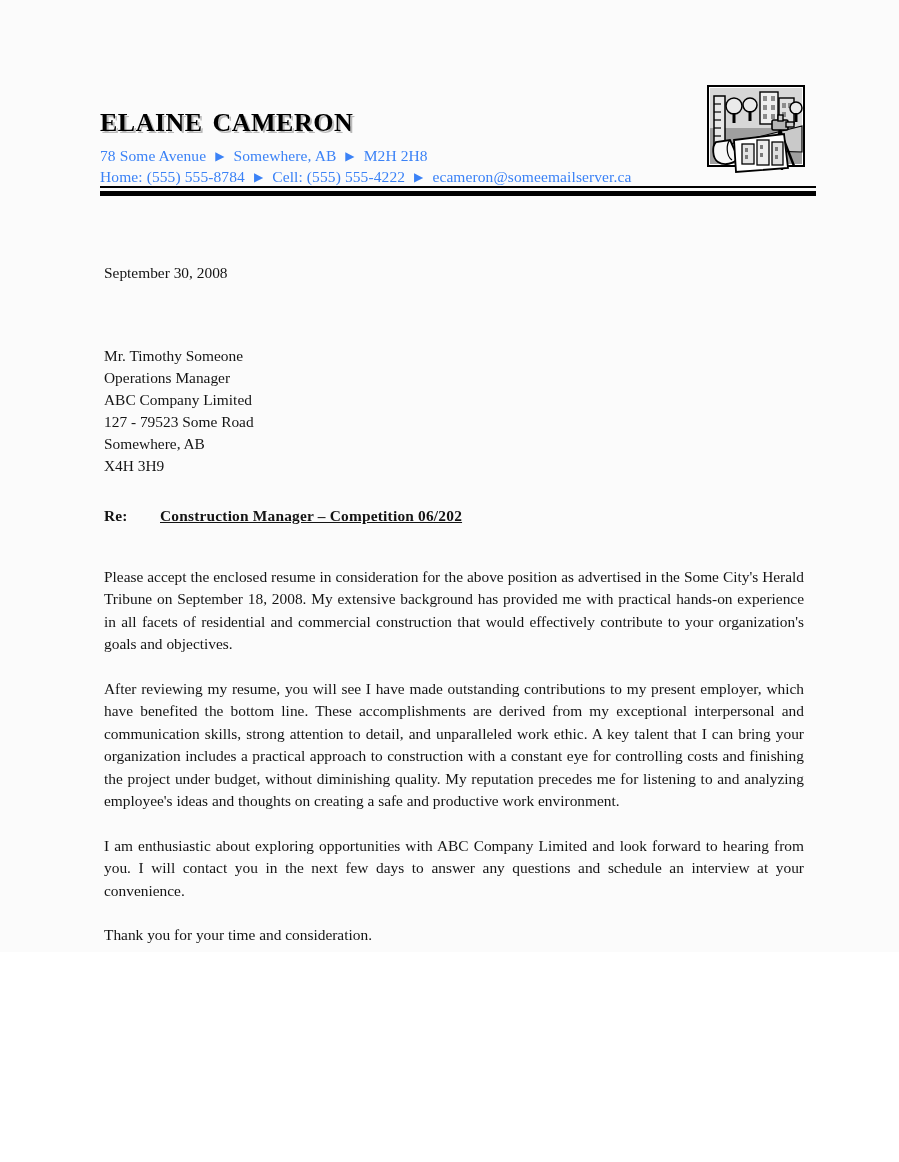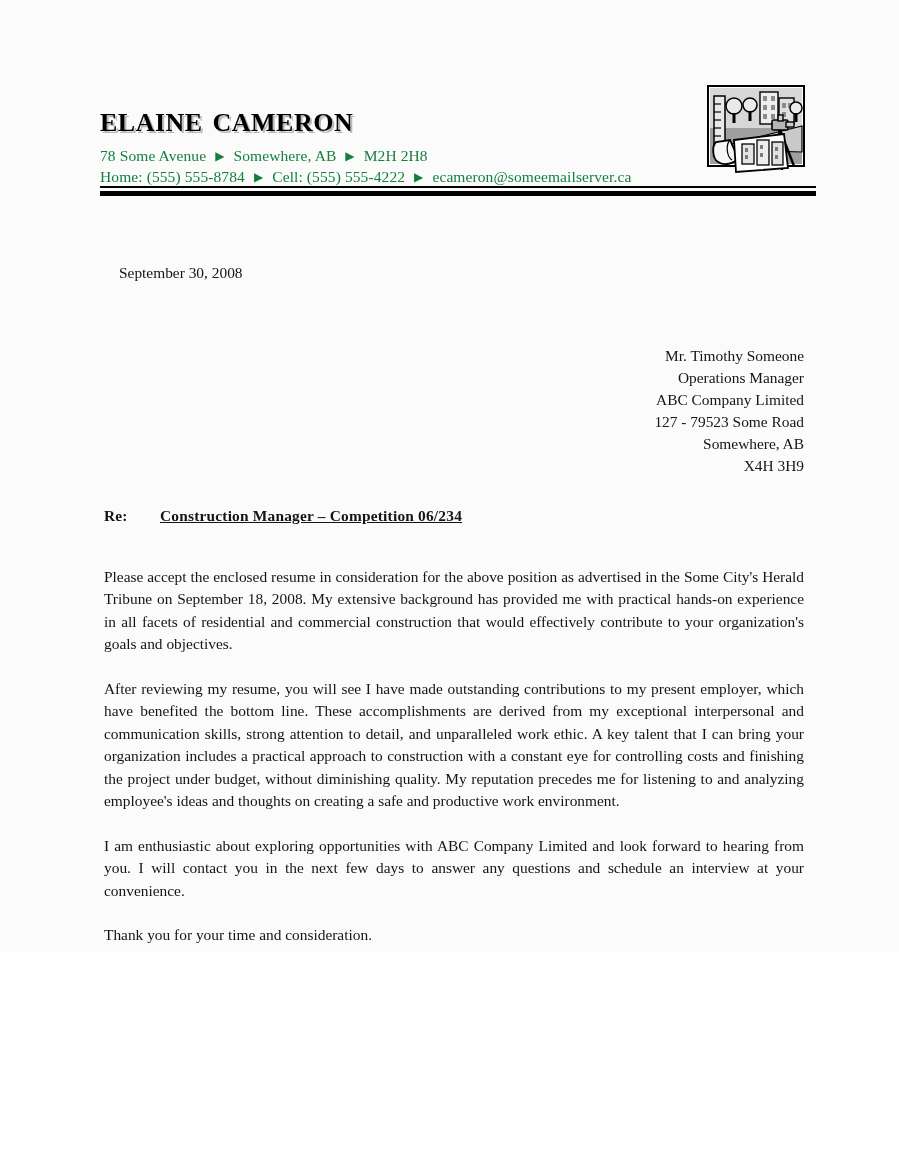--- a/index.html
+++ b/index.html
@@ -45,21 +45,21 @@
     font-variant: small-caps;
     text-transform: lowercase;
     color: #000000;
     text-shadow: 2px 2px 0 #b9b9b9;
     margin: 0 0 7px 0;
     white-space: nowrap;
   }
   .contact-line {
     font-size: 15.5px;
     line-height: 1.28;
-    color: #15803d;
+    color: #3b82f6;
     white-space: nowrap;
     letter-spacing: 0.1px;
   }
   .bullet-sep {
     display: inline-block;
     padding: 0 5px;
     font-size: 12px;
     position: relative;
     top: -1px;
   }
@@ -99,28 +99,27 @@
   .letter {
     position: absolute;
     left: 104px;
     top: 262px;
     width: 700px;
     font-size: 15.4px;
     line-height: 1.38;
     color: #141414;
   }
   .date-line {
-    margin: 0 0 62px 15px;
+    margin: 0 0 62px 0;
   }
   .address-block {
     margin: 0 0 28px 0;
   }
   .address-block .addr-row {
     line-height: 1.42;
-    text-align: right;
   }
   .subject-line {
     font-weight: bold;
     text-decoration: underline;
     margin: 0 0 40px 0;
     letter-spacing: 0.2px;
   }
   .subject-label {
     display: inline-block;
     min-width: 56px;
@@ -247,21 +246,21 @@
     <div class="address-block">
       <div class="addr-row">Mr. Timothy Someone</div>
       <div class="addr-row">Operations Manager</div>
       <div class="addr-row">ABC Company Limited</div>
       <div class="addr-row">127 - 79523 Some Road</div>
       <div class="addr-row">Somewhere, AB</div>
       <div class="addr-row">X4H 3H9</div>
     </div>
 
     <div class="subject-line">
-      <span class="subject-label">Re:</span><span>Construction Manager – Competition 06/234</span>
+      <span class="subject-label">Re:</span><span>Construction Manager – Competition 06/202</span>
     </div>
 
 
     <p class="body-paragraph">Please accept the enclosed resume in consideration for the above position as advertised in the Some City's Herald Tribune on September 18, 2008. My extensive background has provided me with practical hands-on experience in all facets of residential and commercial construction that would effectively contribute to your organization's goals and objectives.</p>
     <p class="body-paragraph">After reviewing my resume, you will see I have made outstanding contributions to my present employer, which have benefited the bottom line. These accomplishments are derived from my exceptional interpersonal and communication skills, strong attention to detail, and unparalleled work ethic. A key talent that I can bring your organization includes a practical approach to construction with a constant eye for controlling costs and finishing the project under budget, without diminishing quality. My reputation precedes me for listening to and analyzing employee's ideas and thoughts on creating a safe and productive work environment.</p>
     <p class="body-paragraph">I am enthusiastic about exploring opportunities with ABC Company Limited and look forward to hearing from you. I will contact you in the next few days to answer any questions and schedule an interview at your convenience.</p>
 
     <div class="closing-thanks">Thank you for your time and consideration.</div>
 
     <div class="closing-sincerely">Sincerely,</div>

